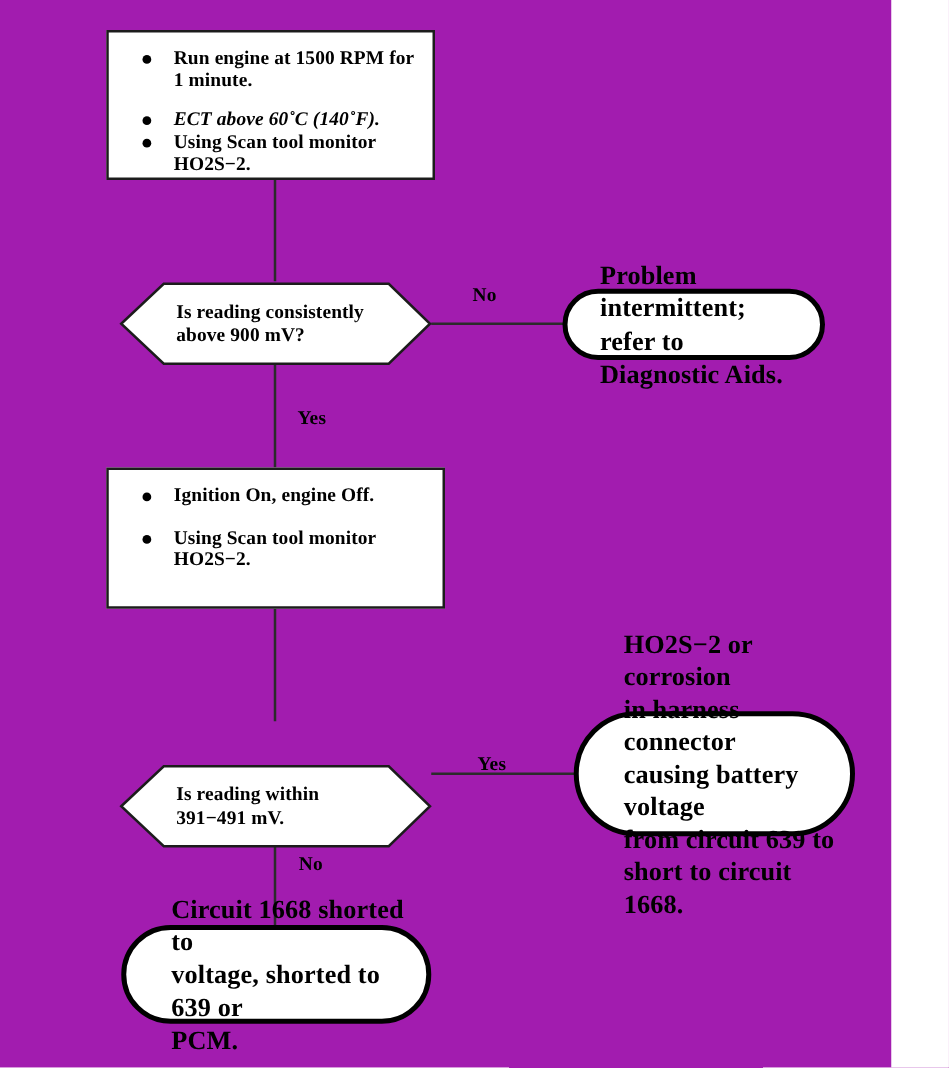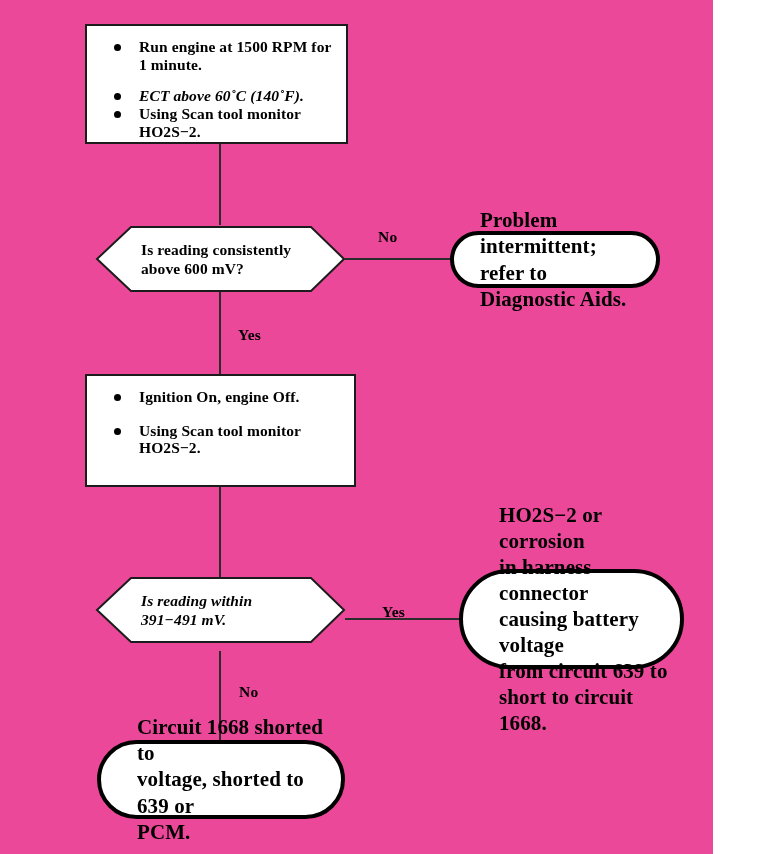--- a/index.html
+++ b/index.html
@@ -9,21 +9,21 @@
     background: #ffffff;
   }
   body {
     font-family: "Liberation Serif", "DejaVu Serif", serif;
     color: #000000;
   }
   #page {
     position: relative;
     width: 713px;
     height: 854px;
-    background: #ec4899;
+    background: #a21caf;
     overflow: hidden;
   }
 
   
   .line-v {
     position: absolute;
     width: 2px;
     background: #2b2b2b;
   }
   .line-h {
@@ -140,21 +140,21 @@
 HO2S−2.</span>
       </li>
     </ul>
   </div>
 
   <div class="decision" style="left:97px; top:226px; width:248px; height:66px;">
     <svg width="248" height="66" viewBox="0 0 248 66">
       <polygon points="0,33 34,1 214,1 247,33 214,65 34,65" fill="#ffffff" stroke="#1c1c1c" stroke-width="2" stroke-linejoin="miter"></polygon>
     </svg>
     <div class="dec-text" style="left:44px; top:15px; width:190px;">Is reading consistently
-above 600 mV?</div>
+above 900 mV?</div>
   </div>
 
   <div class="terminator" style="left:450px; top:231px; width:210px; height:57px; border-radius:29px; padding-left:26px; padding-right:10px;">
     <div class="term-text">Problem intermittent;
 refer to Diagnostic Aids.</div>
   </div>
 
   <div class="proc-box" style="left:85px; top:374px; width:271px; height:113px;">
     <ul class="bullet-list" style="padding-top:12px;">
       <li class="bullet-item" style="margin-bottom:16px;">
@@ -162,21 +162,21 @@
         <span style="white-space:pre-line;">Ignition On, engine Off.</span>
       </li>
       <li class="bullet-item">
         <span class="dot"></span>
         <span style="white-space:pre-line;">Using Scan tool monitor
 HO2S−2.</span>
       </li>
     </ul>
   </div>
 
-  <div class="decision" style="left:97px; top:577px; width:248px; height:66px;font-style:italic;">
+  <div class="decision" style="left:97px; top:612px; width:248px; height:66px;">
     <svg width="248" height="66" viewBox="0 0 248 66">
       <polygon points="0,33 34,1 214,1 247,33 214,65 34,65" fill="#ffffff" stroke="#1c1c1c" stroke-width="2" stroke-linejoin="miter"></polygon>
     </svg>
     <div class="dec-text" style="left:44px; top:15px; width:190px;">Is reading within
 391−491 mV.</div>
   </div>
 
   <div class="terminator" style="left:459px; top:569px; width:225px; height:100px; border-radius:50px; padding-left:36px; padding-right:12px;justify-content:center;">
     <div class="term-text">HO2S−2 or corrosion
 in harness connector

